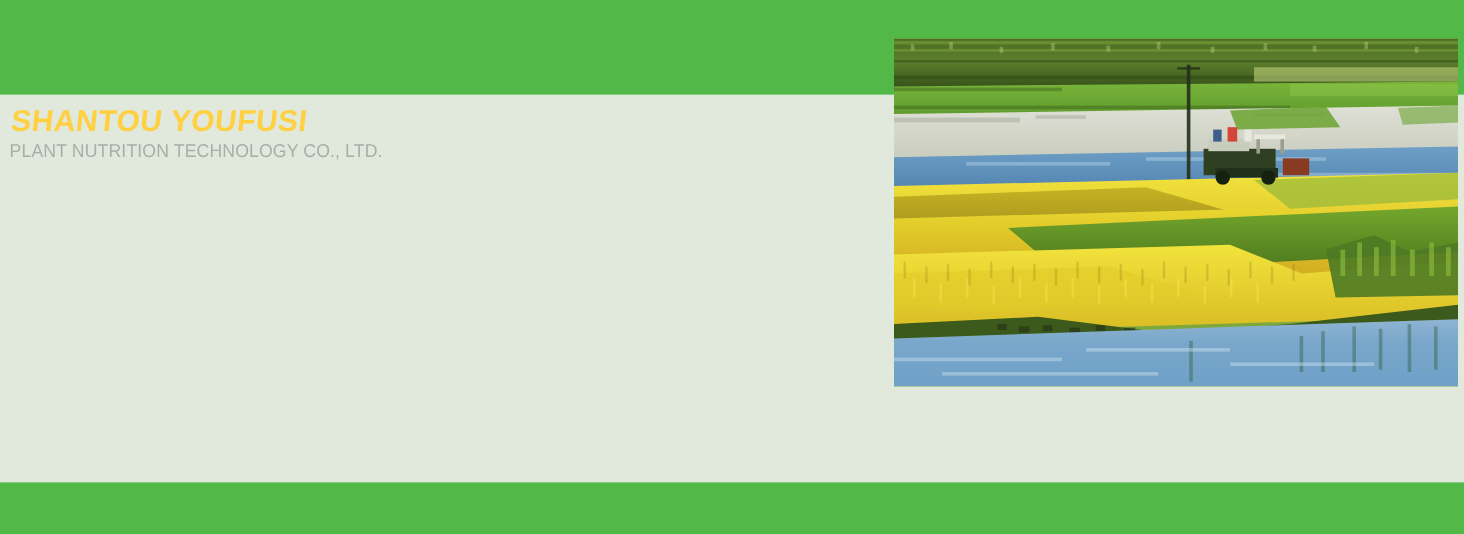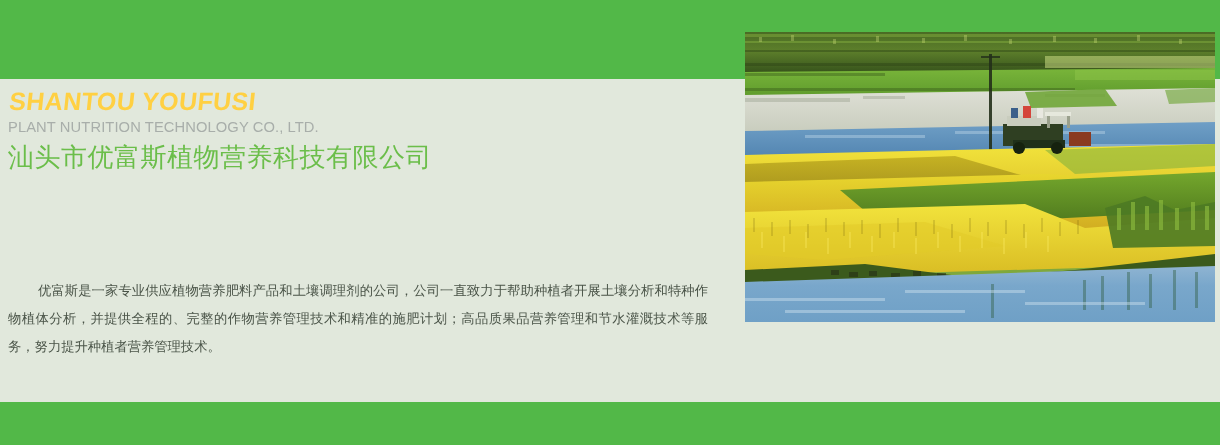--- a/index.html
+++ b/index.html
@@ -59,24 +59,22 @@
 
   <div class="band" id="band-top"></div>
 
   <div id="content"></div>
 
   <div class="band" id="band-bottom"></div>
 
   <div id="brand">
     <div id="brand-en">SHANTOU YOUFUSI</div>
     <div id="brand-sub">PLANT NUTRITION TECHNOLOGY CO., LTD.</div>
-    <div id="brand-cn">汕头市优富斯植物营养科技有限公司</div>
   </div>
 
-  <div id="about">优富斯是一家专业供应植物营养肥料产品和土壤调理剂的公司，公司一直致力于帮助种植者开展土壤分析和特种作物植体分析，并提供全程的、完整的作物营养管理技术和精准的施肥计划；高品质果品营养管理和节水灌溉技术等服务，努力提升种植者营养管理技术。</div>
 
   <div id="photo">
     <svg viewBox="0 0 470 290" preserveAspectRatio="none">
       <defs>
         <linearGradient id="gTreeline" x1="0" y1="0" x2="0" y2="1">
           <stop offset="0" stop-color="#4a6b24"></stop>
           <stop offset=".45" stop-color="#5d7f2b"></stop>
           <stop offset="1" stop-color="#34501a"></stop>
         </linearGradient>
         <linearGradient id="gGrassFar" x1="0" y1="0" x2="0" y2="1">

